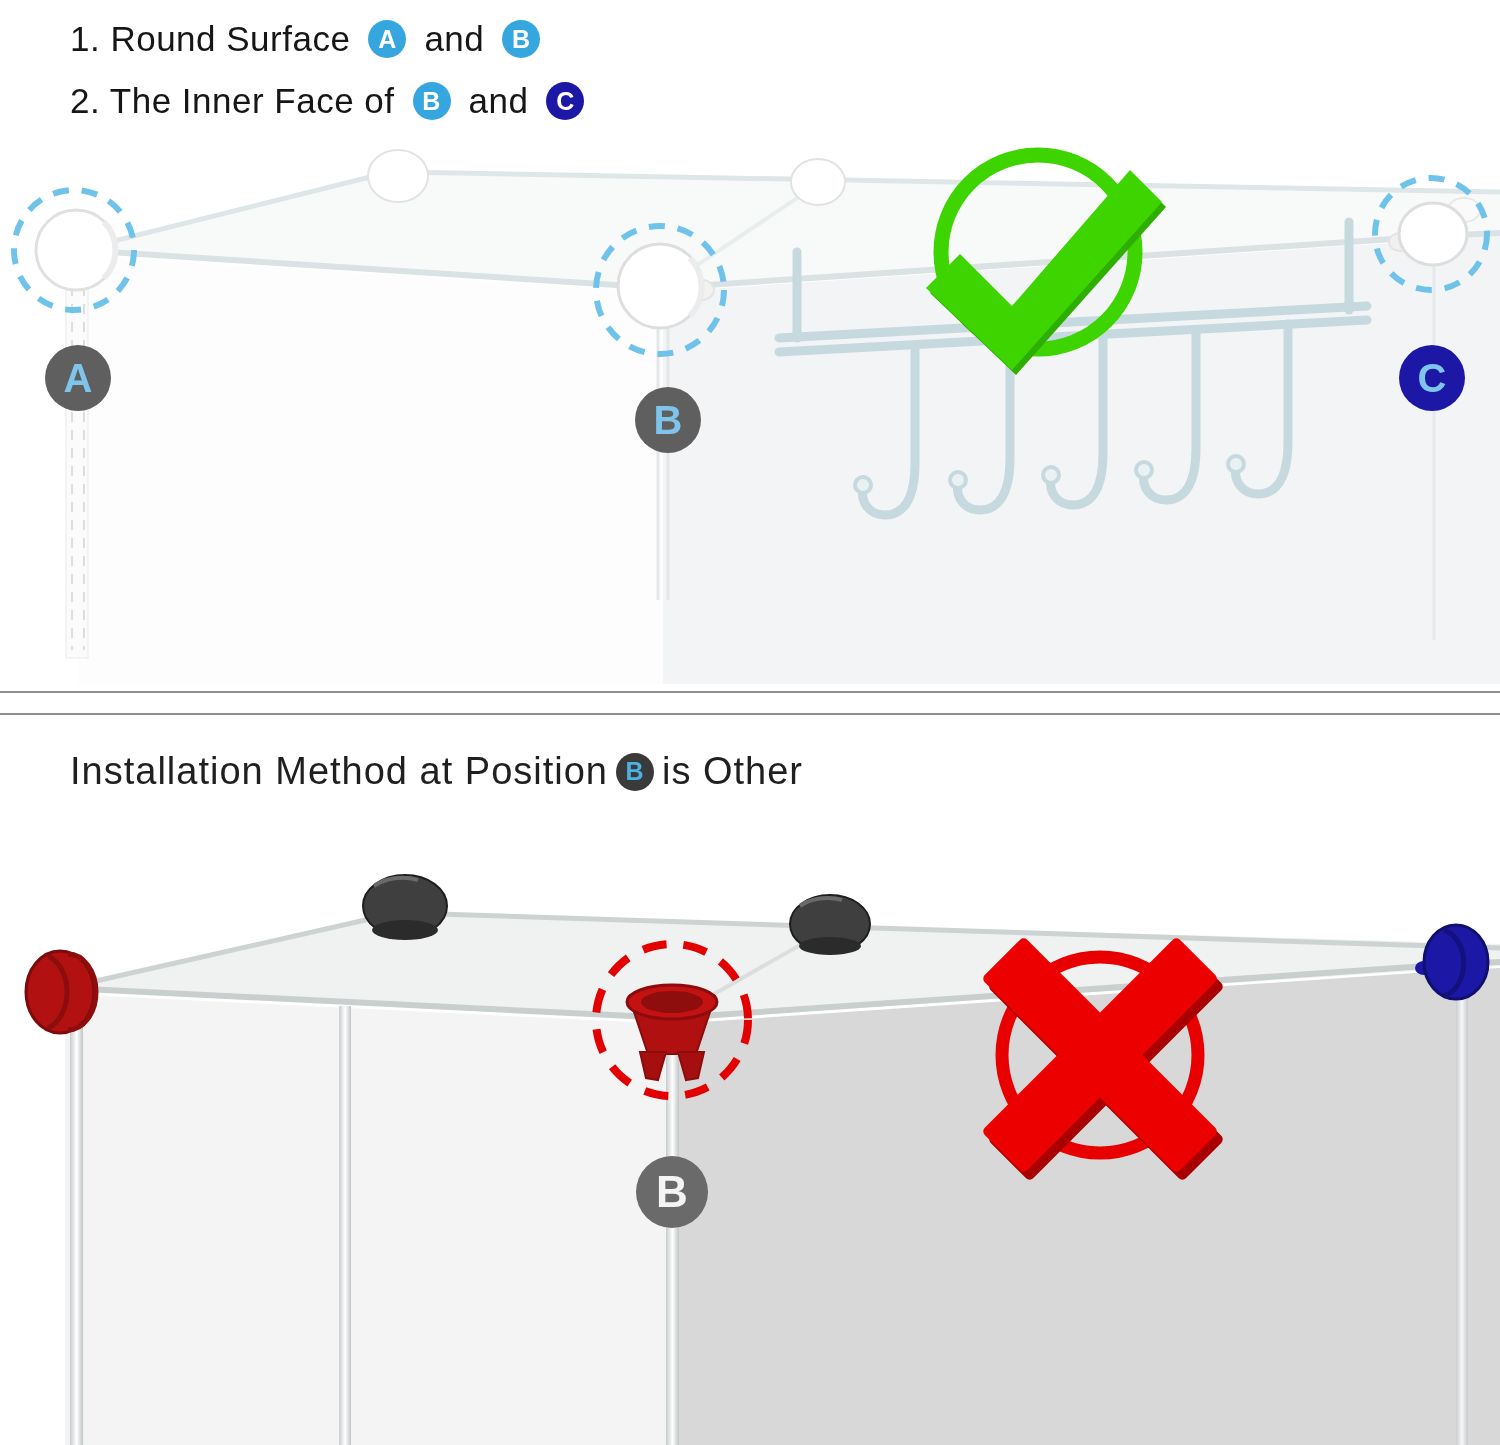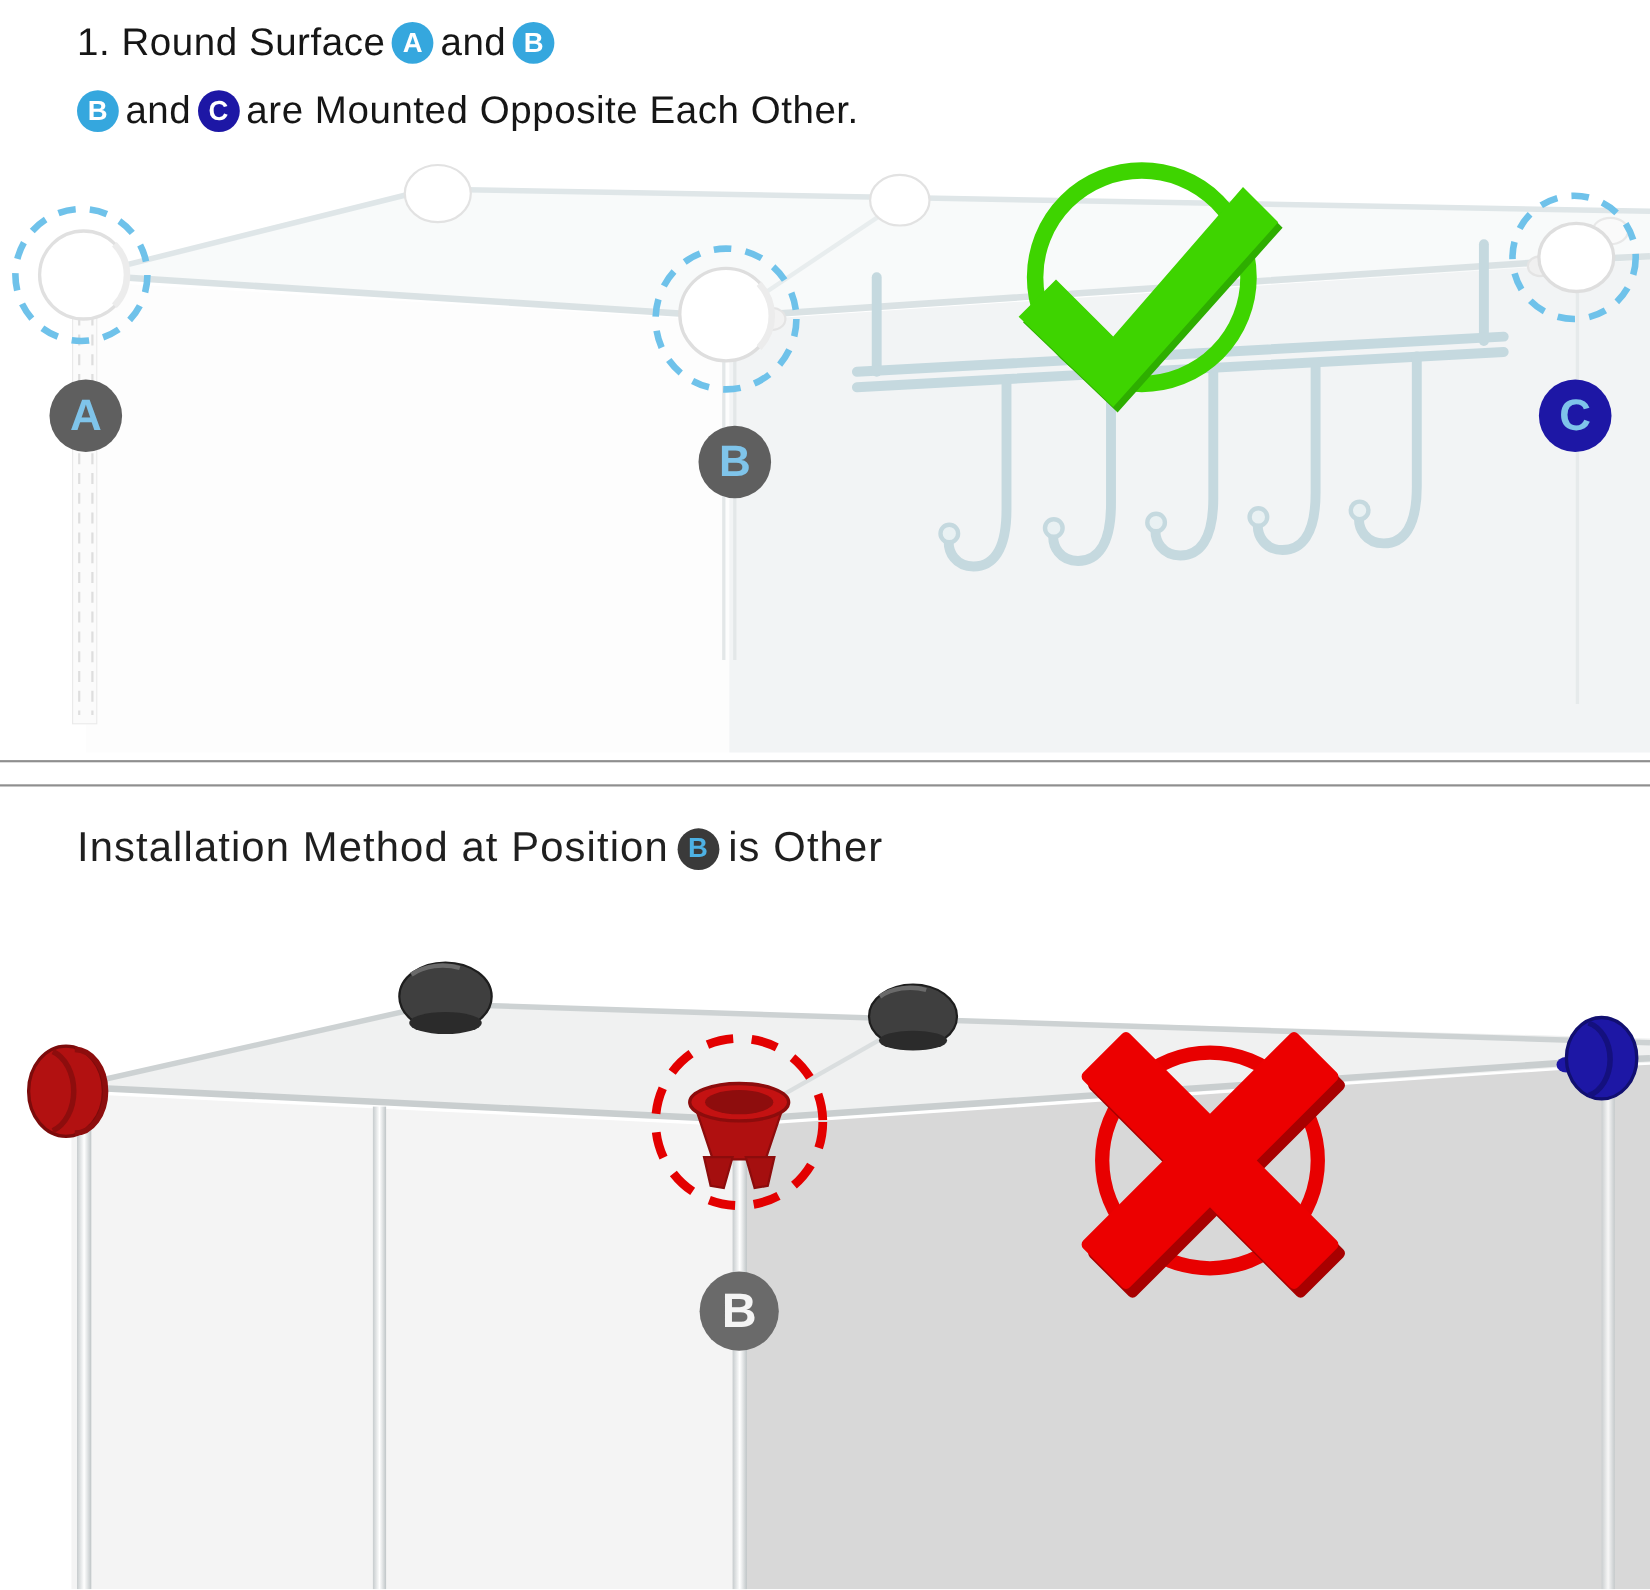--- a/index.html
+++ b/index.html
@@ -6,21 +6,21 @@
   html,body { background:#ffffff; }
   body { width:1500px; height:1445px; font-family:"Liberation Sans", sans-serif; }
   .page { position:relative; width:1500px; height:1445px; background:#ffffff; overflow:hidden; }
 
   svg.illus { position:absolute; left:0; display:block; }
   .illus-top { top:0; }
   .illus-bottom { top:710px; }
 
   .instructions { position:absolute; left:70px; top:8px; }
   .instr-line {
-    display:flex; align-items:center; gap:6px;
+    display:flex; align-items:center; gap:18px;
     font-size:35px; color:#161616; letter-spacing:.5px;
     height:62px; white-space:pre; font-weight:500;
   }
   .badge {
     display:inline-flex; width:38px; height:38px; border-radius:50%;
     background:#35a7de; color:#ffffff; font-size:25px; font-weight:bold;
     align-items:center; justify-content:center; flex:0 0 auto;
   }
   .badge.navy { background:#1d17a5; }
   .badge.dark { background:#3a3a3a; color:#4db1e4; }
@@ -141,24 +141,24 @@
   </svg>
 
   <div class="instructions">
     <p class="instr-line">
       <span>1. Round Surface</span>
       <span class="badge">A</span>
       <span>and</span>
       <span class="badge">B</span>
     </p>
     <p class="instr-line">
+      <span>2. The Inner Face of</span>
       <span class="badge">B</span>
       <span>and</span>
       <span class="badge navy">C</span>
-      <span>are Mounted Opposite Each Other.</span>
     </p>
   </div>
 
   <div class="pos-label size-top" style="left:45px; top:345px;">A</div>
   <div class="pos-label size-top" style="left:635px; top:387px;">B</div>
   <div class="pos-label size-top navy" style="left:1399px; top:345px;">C</div>
 
   <div class="divider" style="top:691px;"></div>
   <div class="divider" style="top:713px;"></div>
 

